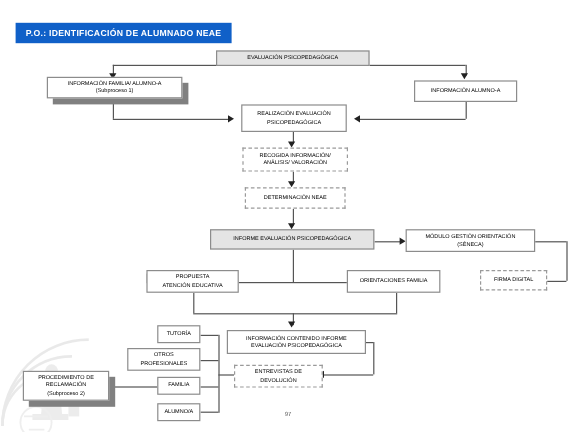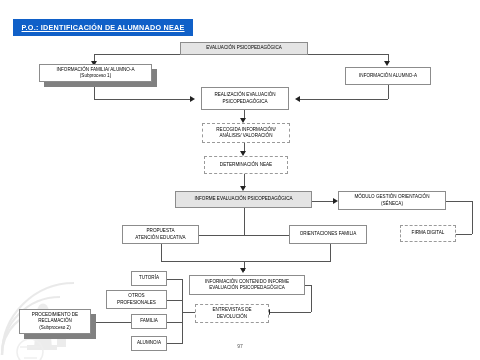--- a/index.html
+++ b/index.html
@@ -38,21 +38,20 @@
     height: 17px;
     background: #1060c8;
     color: #ffffff;
     font-size: 7.2px;
     font-weight: bold;
     letter-spacing: 0.25px;
     display: flex;
     align-items: center;
     justify-content: center;
     text-align: right;
-    text-decoration: underline;
   }
 
   
   .node {
     position: absolute;
     box-sizing: border-box;
     display: flex;
     align-items: center;
     justify-content: center;
     text-align: center;

